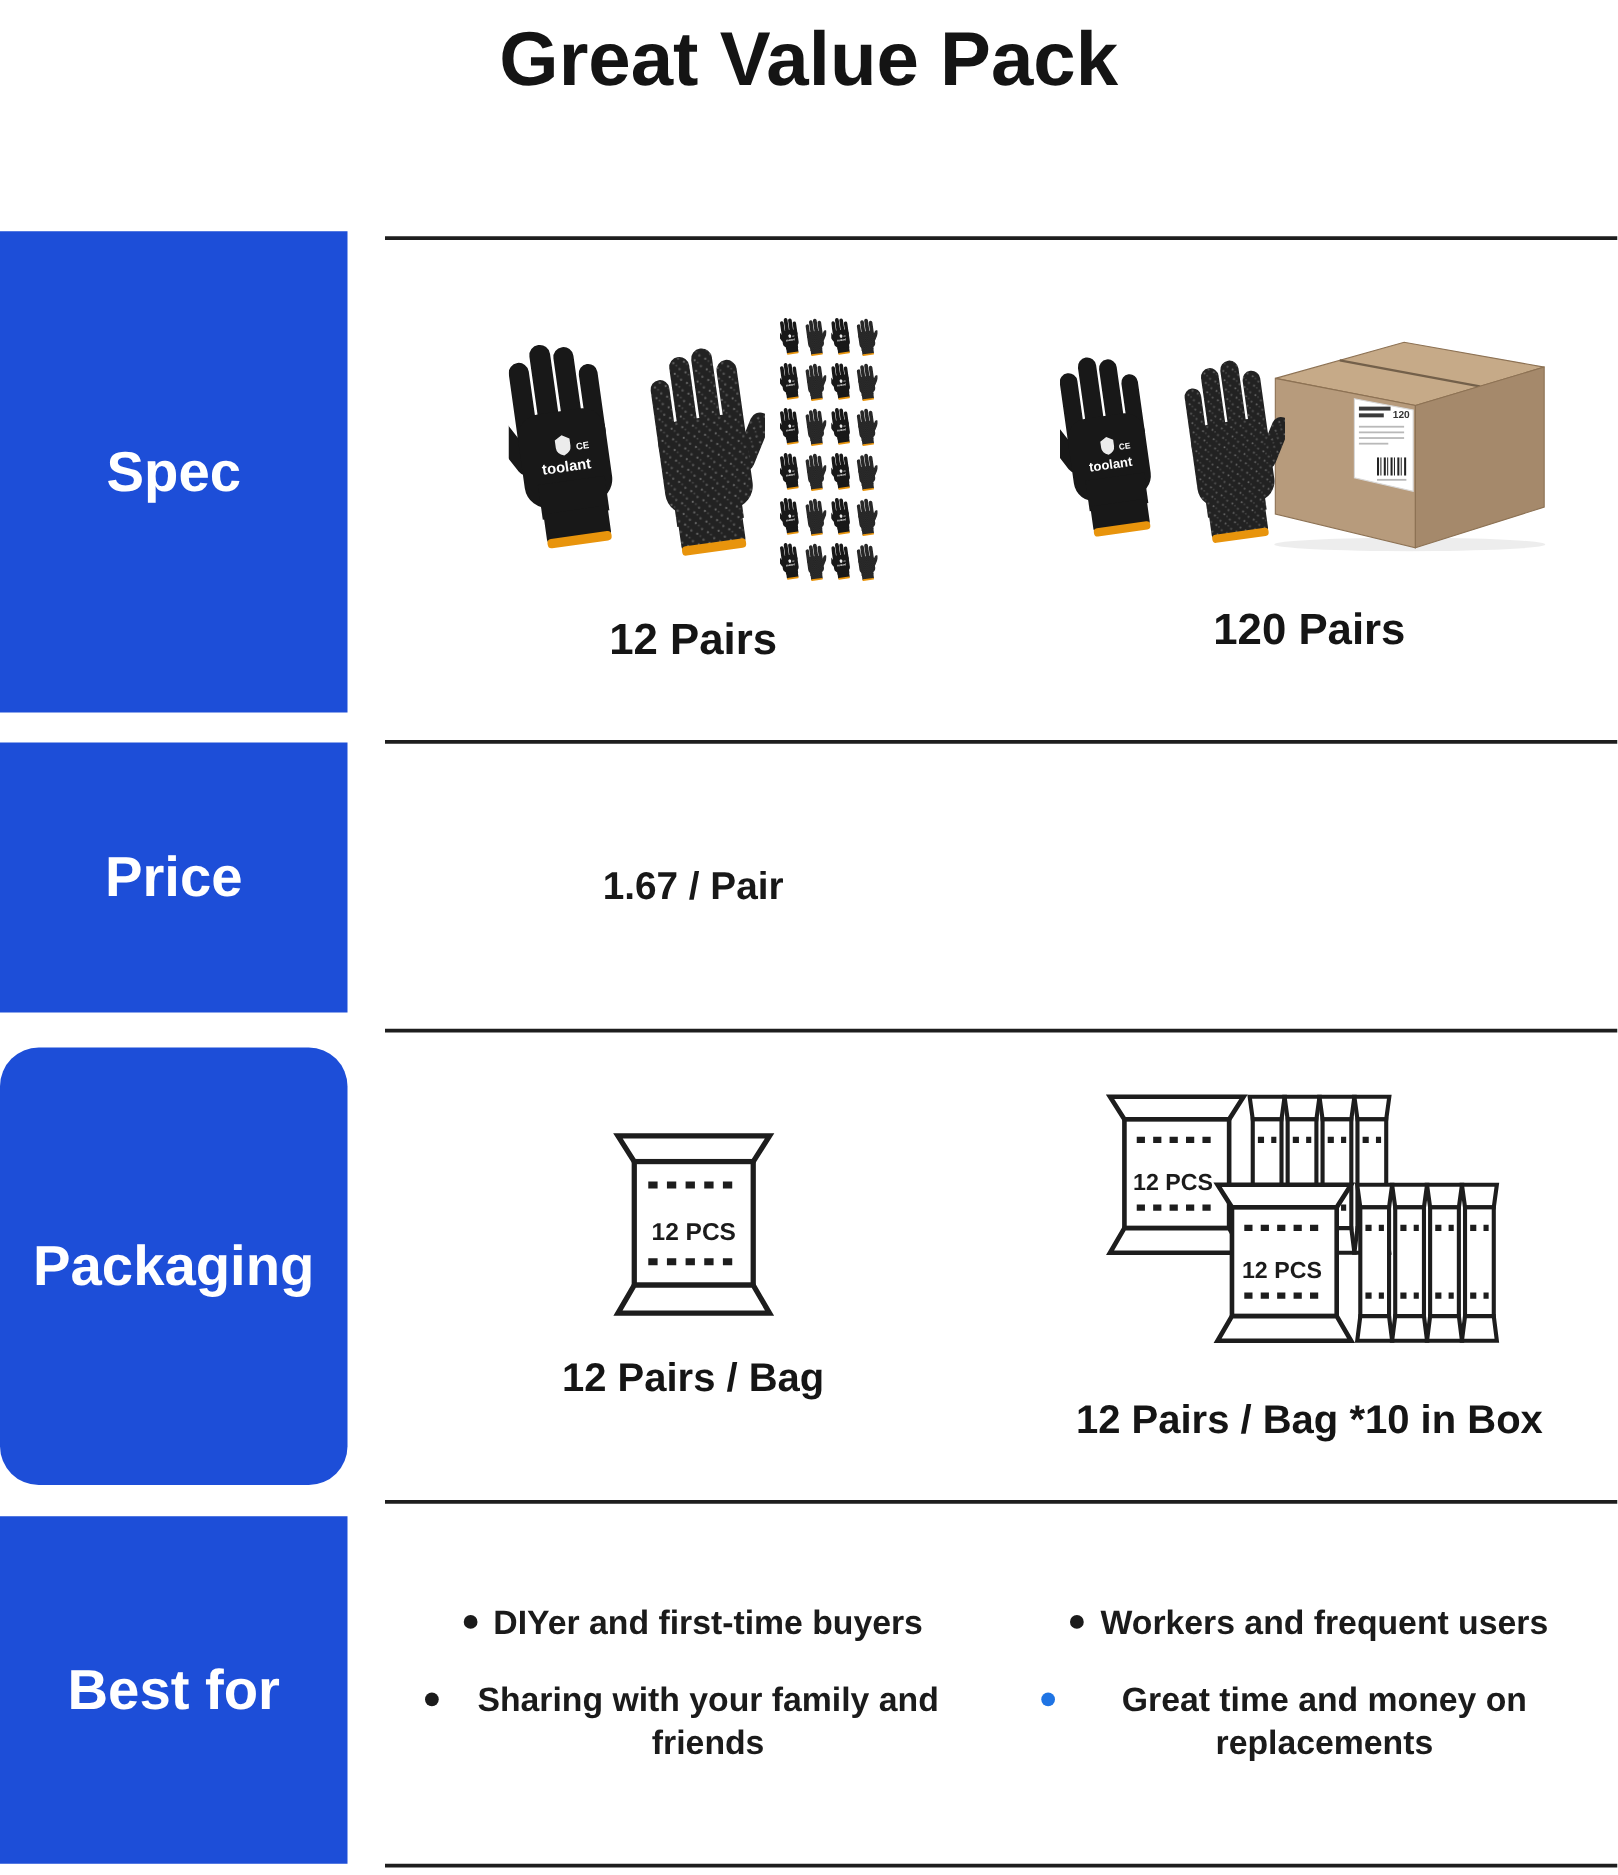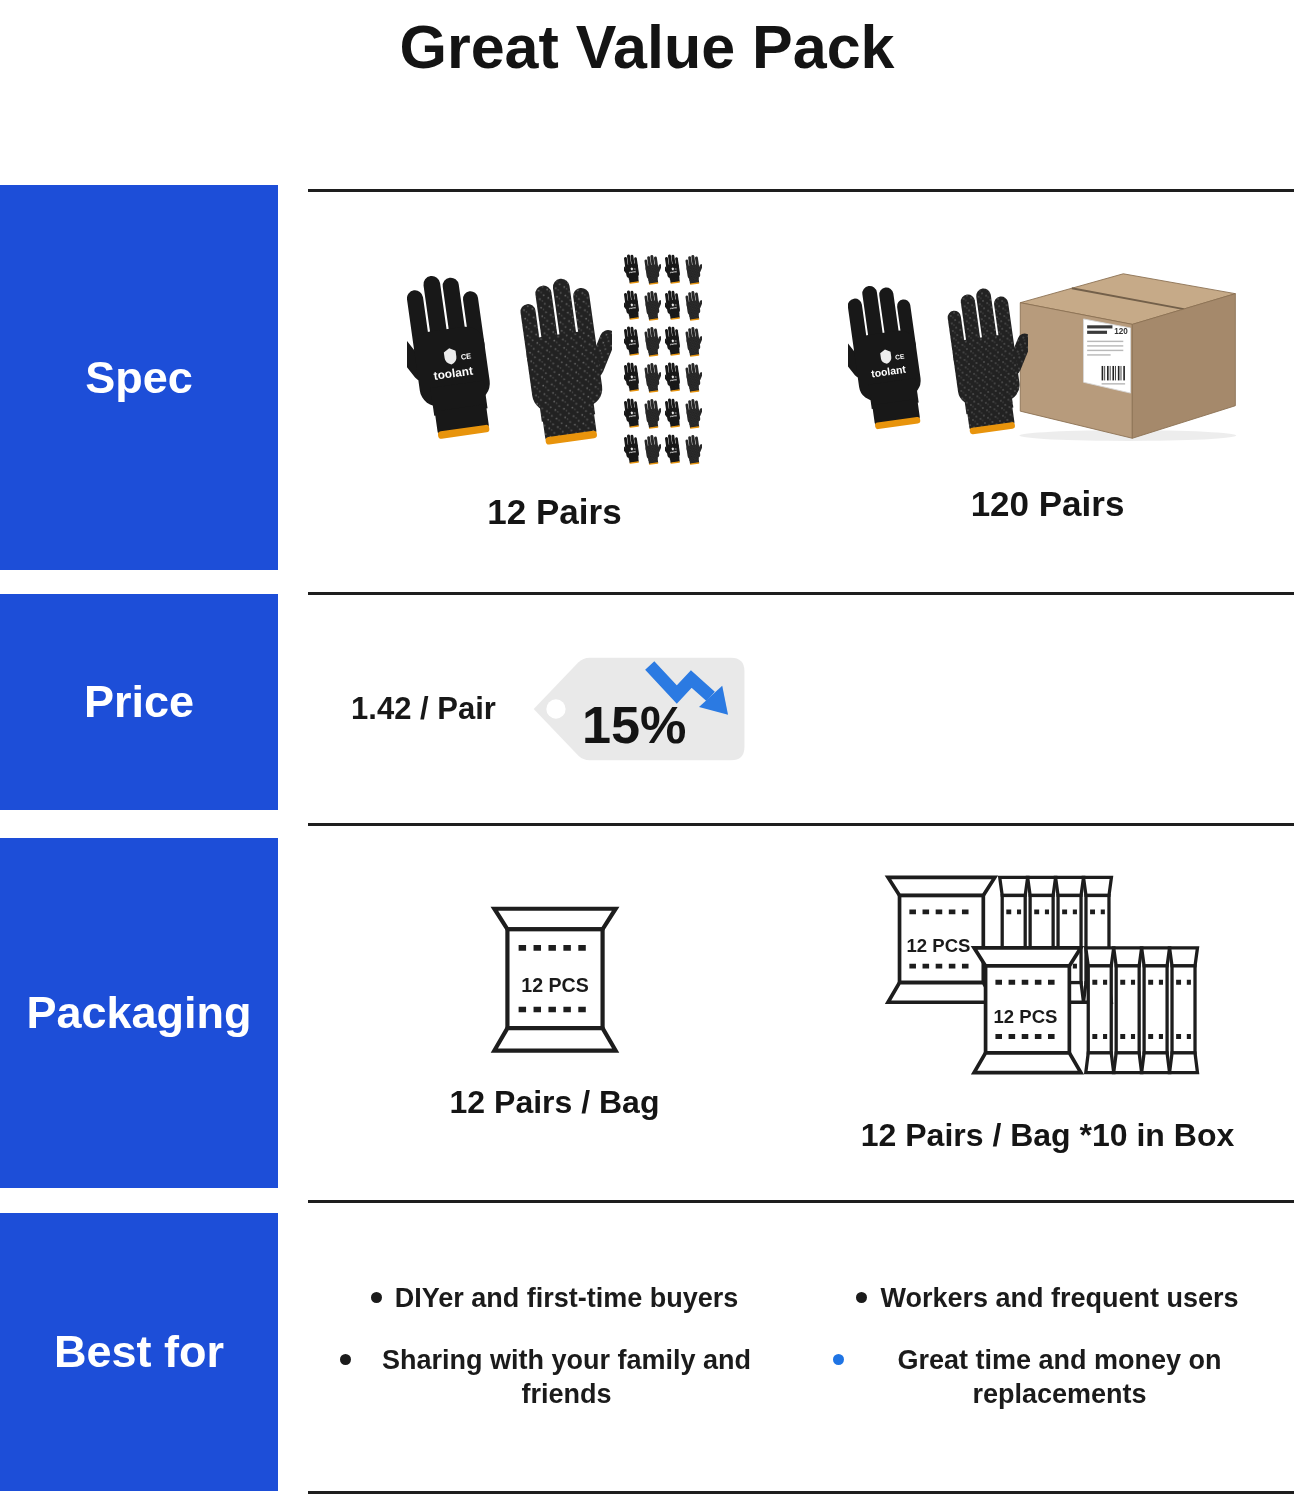--- a/index.html
+++ b/index.html
@@ -20,21 +20,21 @@
   }
   .content{
     flex:1;margin-left:30px;border-top:3px solid #1e1e1e;
     display:flex;box-sizing:border-box;
   }
   .row-spec{height:403px;}
   .row-spec .label-box{height:385px;margin-top:-4px;}
   .row-price{height:231px;}
   .row-price .label-box{height:216px;margin-top:2px;}
   .row-packaging{height:377px;}
-  .row-packaging .label-box{height:350px;margin-top:15px;}
+  .row-packaging .label-box{height:350px;margin-top:15px;border-radius:31px;}
   .row-bestfor{height:294px;}
   .row-bestfor .label-box{height:278px;margin-top:13px;align-items:center;}
   .row-bestfor .content{border-bottom:3px solid #1e1e1e;}
   .col{
     width:50%;display:flex;flex-direction:column;
     align-items:center;justify-content:center;box-sizing:border-box;
   }
   .caption{font-size:35px;font-weight:700;color:#151515;}
   .spec-visual{display:flex;align-items:center;}
   .mini-grid{
@@ -219,31 +219,22 @@
         <div class="caption">120 Pairs</div>
       </div>
     </div>
   </div>
 
   <div class="row row-price">
     <div class="label-box">
       <span>Price</span>
     </div>
     <div class="content">
-      <div class="col price-right">
-        <span class="price-value">1.42 / Pair</span>
-        <svg viewBox="0 0 240 122" width="232" height="118">
-          <path d="M8 61 L54 13 Q59 8 66 8 L212 8 Q226 8 226 22 L226 100 Q226 114 212 114 L66 114 Q59 114 54 109 Z" fill="#E9E9E9"></path>
-          <circle cx="31" cy="61" r="10" fill="#ffffff"></circle>
-          <text x="112" y="96" font-size="54" font-weight="800" text-anchor="middle" fill="#141414">15%</text>
-          <g>
-            <polyline points="128,16 156,46 171,30 191,48" fill="none" stroke="#2B7AE2" stroke-width="13"></polyline>
-            <polygon points="209,67 179,59 203,37" fill="#2B7AE2"></polygon>
-          </g>
-        </svg>
+      <div class="col">
+        <span class="price-value">1.67 / Pair</span>
       </div>
     </div>
   </div>
 
   <div class="row row-packaging">
     <div class="label-box">
       <span>Packaging</span>
     </div>
     <div class="content">
       <div class="col">

